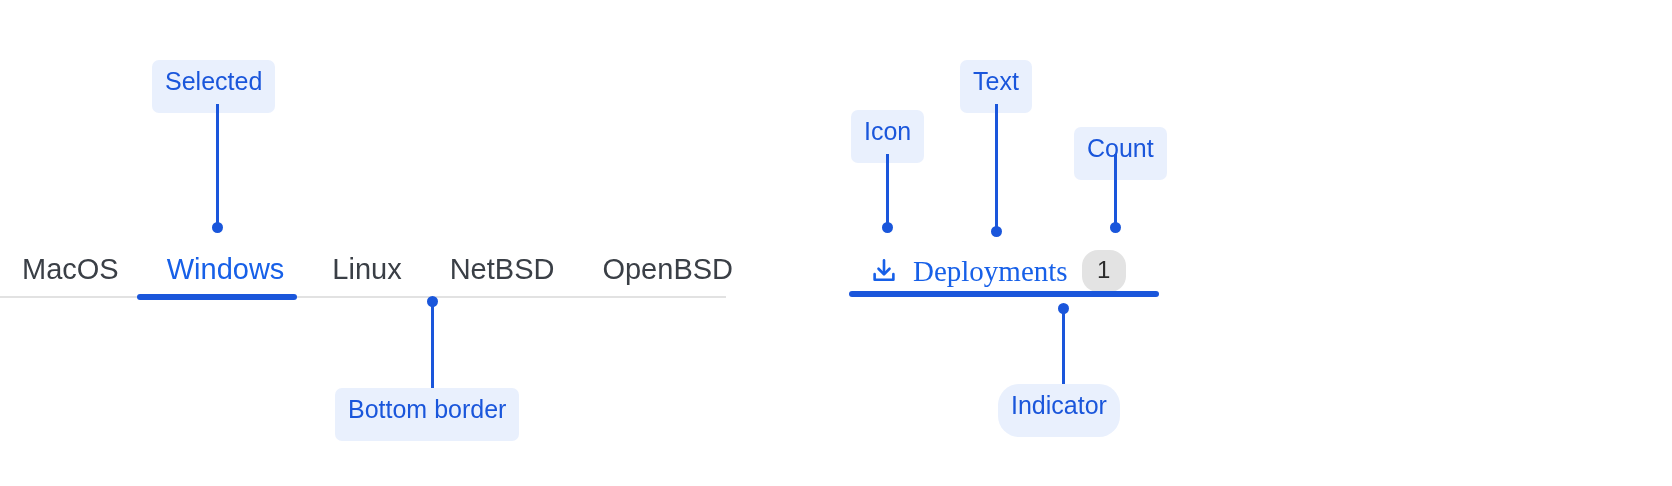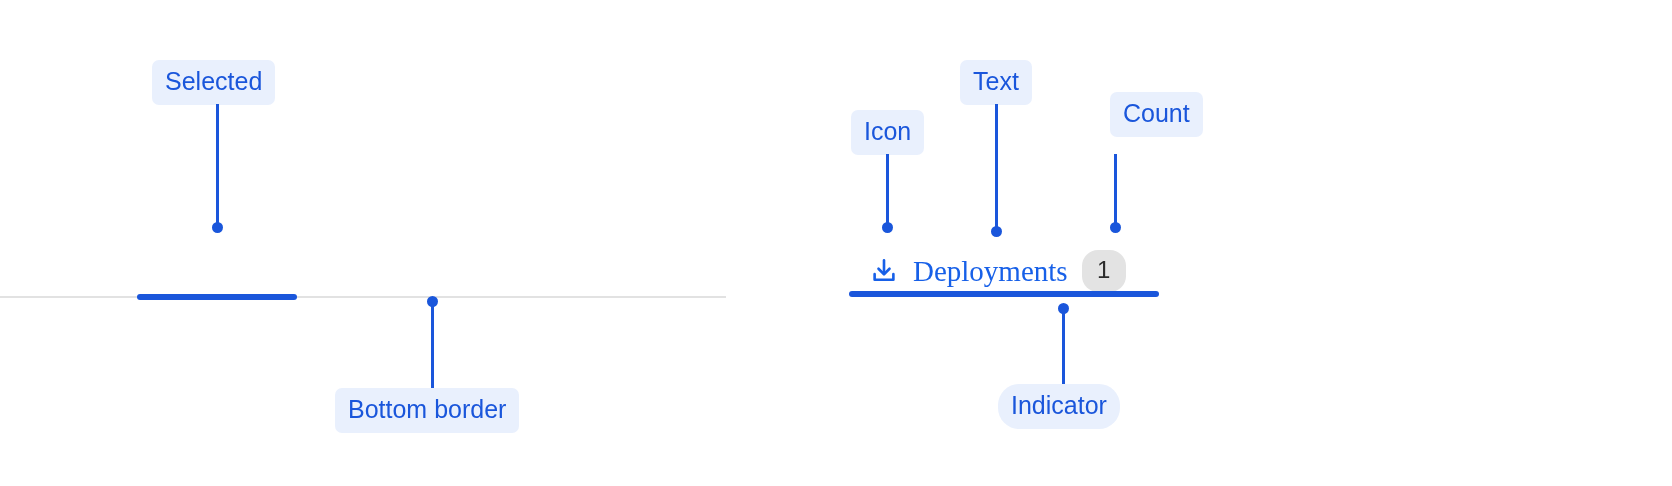--- a/index.html
+++ b/index.html
@@ -20,21 +20,21 @@
     inset: 0;
   }
 
   
   .pill {
     position: absolute;
     background: #e9f0fd;
     color: #1a56db;
     font-size: 25px;
     line-height: 1;
-    padding: 9px 13px 11px 13px;
+    padding: 9px 13px 19px 13px;
     border-radius: 7px;
     white-space: nowrap;
     font-family: "Liberation Sans", sans-serif;
   }
 
   
   .leader {
     position: absolute;
     width: 3px;
     background: #1a56db;
@@ -111,37 +111,44 @@
 </style>
 </head>
 <body>
 
 <div class="stage">
 
   <div class="pill" style="left:152px; top:60px;">Selected</div>
   <div class="leader" style="left:216px; top:104px; height:124px;"></div>
   <div class="dot" style="left:212px; top:222px;"></div>
 
+  <div class="tabrow" style="left:22px; top:255px; gap:48px;">
+    <div class="tab">MacOS</div>
+    <div class="tab selected">Windows</div>
+    <div class="tab">Linux</div>
+    <div class="tab">NetBSD</div>
+    <div class="tab">OpenBSD</div>
+  </div>
 
   <div class="rule" style="left:0px; top:296px; width:726px;"></div>
   <div class="indicator" style="left:137px; top:294px; width:160px;"></div>
 
   <div class="dot" style="left:427px; top:296px;"></div>
   <div class="leader" style="left:431px; top:302px; height:88px;"></div>
   <div class="pill" style="left:851px; top:110px;">Icon</div>
 
   <div class="pill" style="left:335px; top:388px;">Bottom border</div>
   <div class="leader" style="left:886px; top:154px; height:74px;"></div>
   <div class="dot" style="left:882px; top:222px;"></div>
 
   <div class="pill" style="left:960px; top:60px;">Text</div>
   <div class="leader" style="left:995px; top:104px; height:127px;"></div>
   <div class="dot" style="left:991px; top:226px;"></div>
 
-  <div class="pill" style="left:1074px; top:92px;margin-left:36px;">Count</div>
+  <div class="pill" style="left:1074px; top:127px;">Count</div>
   <div class="leader" style="left:1114px; top:154px; height:74px;"></div>
   <div class="dot" style="left:1110px; top:222px;"></div>
 
   <div class="dep-tab" style="left:869px; top:250px;">
     <span class="dep-icon">
       <svg width="30" height="30" viewBox="0 0 24 24" fill="none" stroke="#1760e8" stroke-width="2.1" stroke-linecap="round" stroke-linejoin="round">
         <path d="M12 3.5 L12 14"></path>
         <path d="M7.6 10.2 L12 14.6 L16.4 10.2"></path>
         <path d="M4.5 14.5 L4.5 19 L19.5 19 L19.5 14.5"></path>
       </svg>

